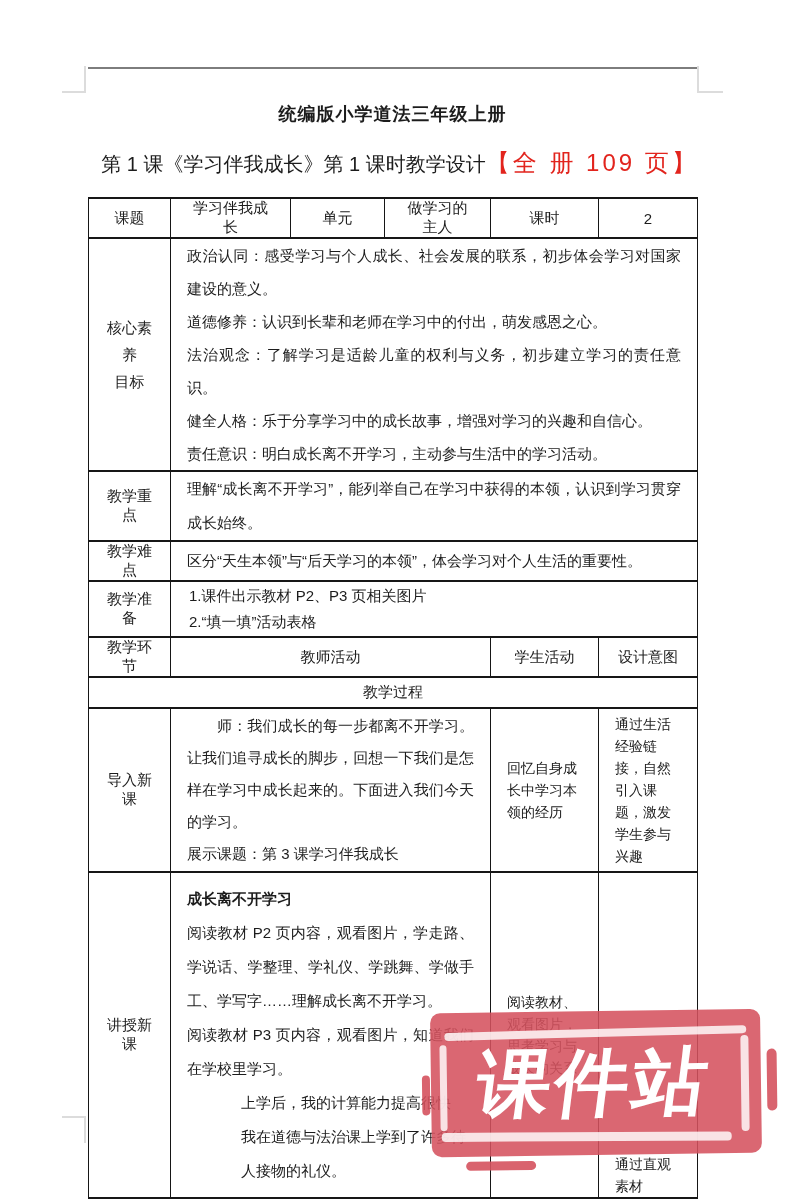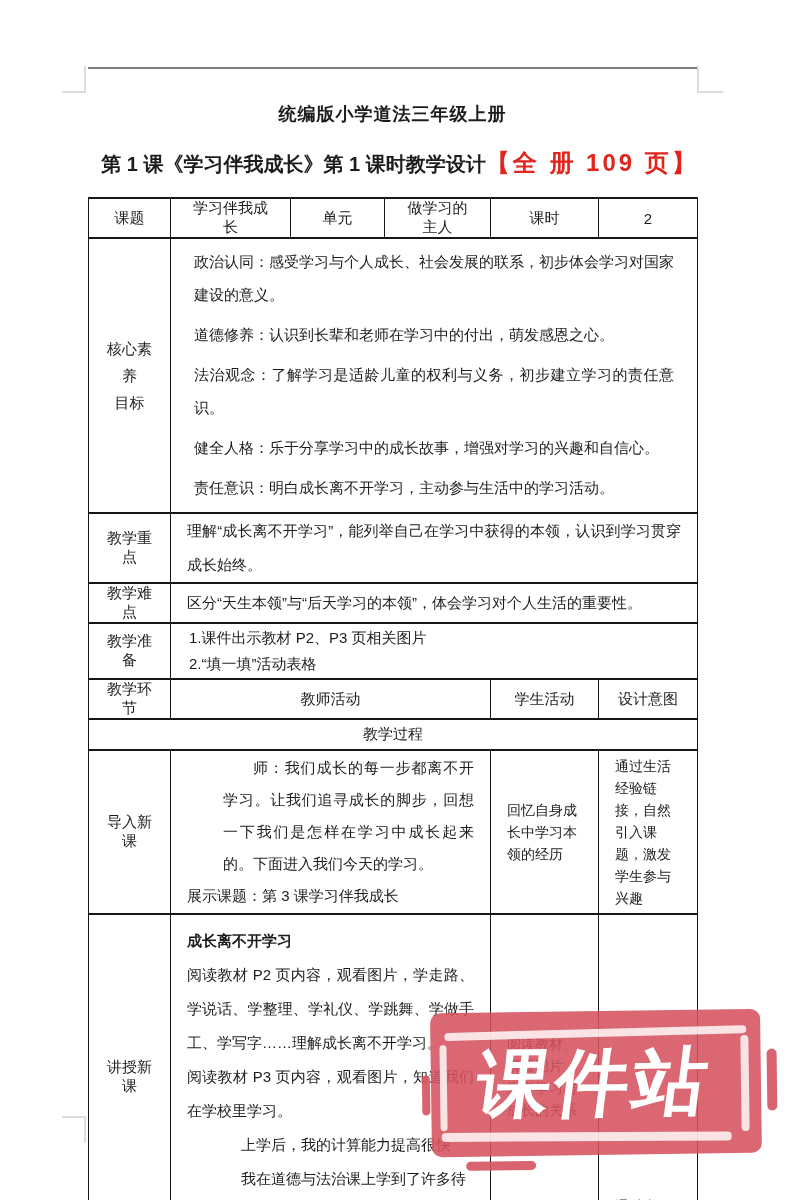--- a/index.html
+++ b/index.html
@@ -7,39 +7,39 @@
     position:relative;width:780px;height:1200px;background:#fff;overflow:hidden;
     font-family:"Liberation Sans", sans-serif;color:#1c1c1c;
   }
   
   .topline{position:absolute;left:88px;top:67px;width:609px;height:2px;background:#7d7d7d;}
   .mark{position:absolute;background:#dcdcdc;}
   
   .doc-title{position:absolute;left:88px;top:102px;width:609px;text-align:center;
     font-size:18px;font-weight:bold;letter-spacing:1px;}
   .doc-subtitle{position:absolute;left:40px;top:147px;width:720px;text-align:center;
-    font-size:20px;font-weight:bold;white-space:nowrap;}
+    font-size:20px;font-weight:normal;white-space:nowrap;}
   .doc-subtitle .hl{font-size:24px;color:#e2241d;letter-spacing:3px;}
   
   table.lesson{position:absolute;left:88px;top:197px;width:609px;border-collapse:collapse;
     table-layout:fixed;font-size:15px;color:#1c1c1c;}
   table.lesson td{border:1px solid #161616;border-top-width:2px;border-bottom-width:2px;
     padding:0 16px;vertical-align:middle;overflow:hidden;}
   td.lbl{text-align:center;padding:0 2px;}
   td.center{text-align:center;}
   .goals-cell{line-height:33px;text-align:justify;}
-  .goals-cell p{margin:7px;font-family:Liberation Serif, serif;}
+  .goals-cell p{margin:0;}
   .focus-cell{line-height:34px;text-align:justify;}
   .prep-cell{line-height:24px;}
   .prep-cell p{margin:2px;}
   .goal-label p{margin:0;line-height:27px;}
   .tcell{vertical-align:top;text-align:justify;padding-top:3px;}
   .tcell p{margin:0;}
   .t1{line-height:32px;}
-  .t1 .ind{text-indent:2em;margin-left:36px;}
+  .t1 .ind{text-indent:2em;}
   .t2{line-height:34px;}
   .t2 .hd{font-weight:bold;}
   .t2 .quote{padding-left:54px;text-align:left;}
   .narrow{font-size:14px;line-height:22px;text-align:left;padding:0 8px;}
   .intent2{vertical-align:top;}
   .intent2 .push{margin-top:280px;}
   
   .stamp{position:absolute;left:425px;top:1003px;width:348px;height:162px;
     transform:rotate(-0.8deg);z-index:5;}
   .stamp-block{position:absolute;left:6px;top:8px;right:12px;bottom:10px;

